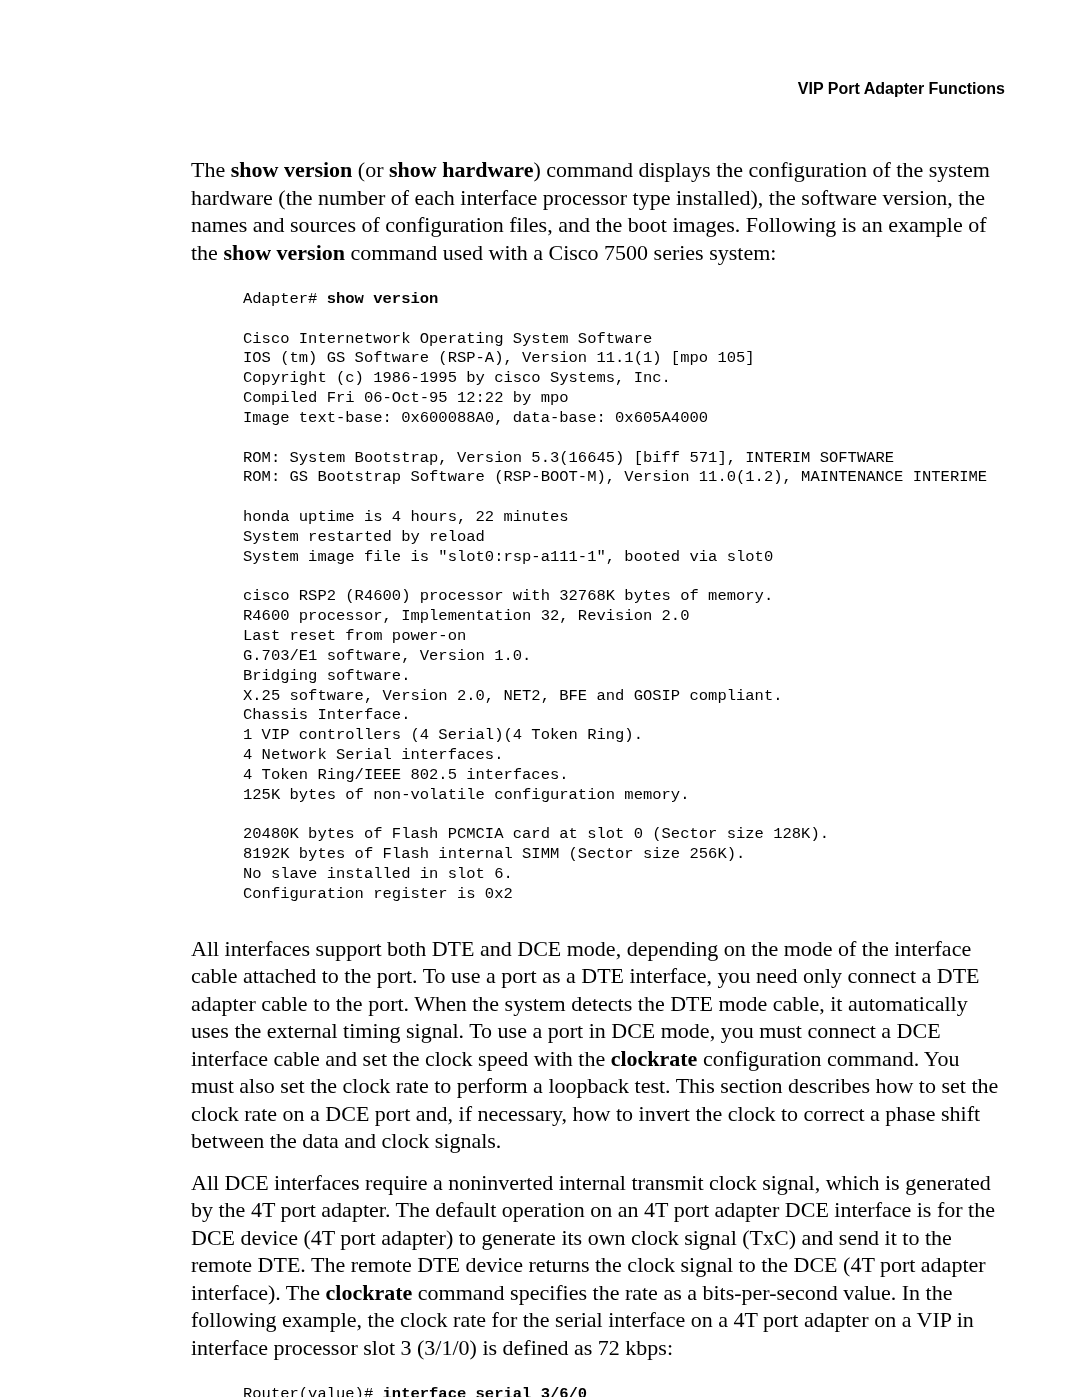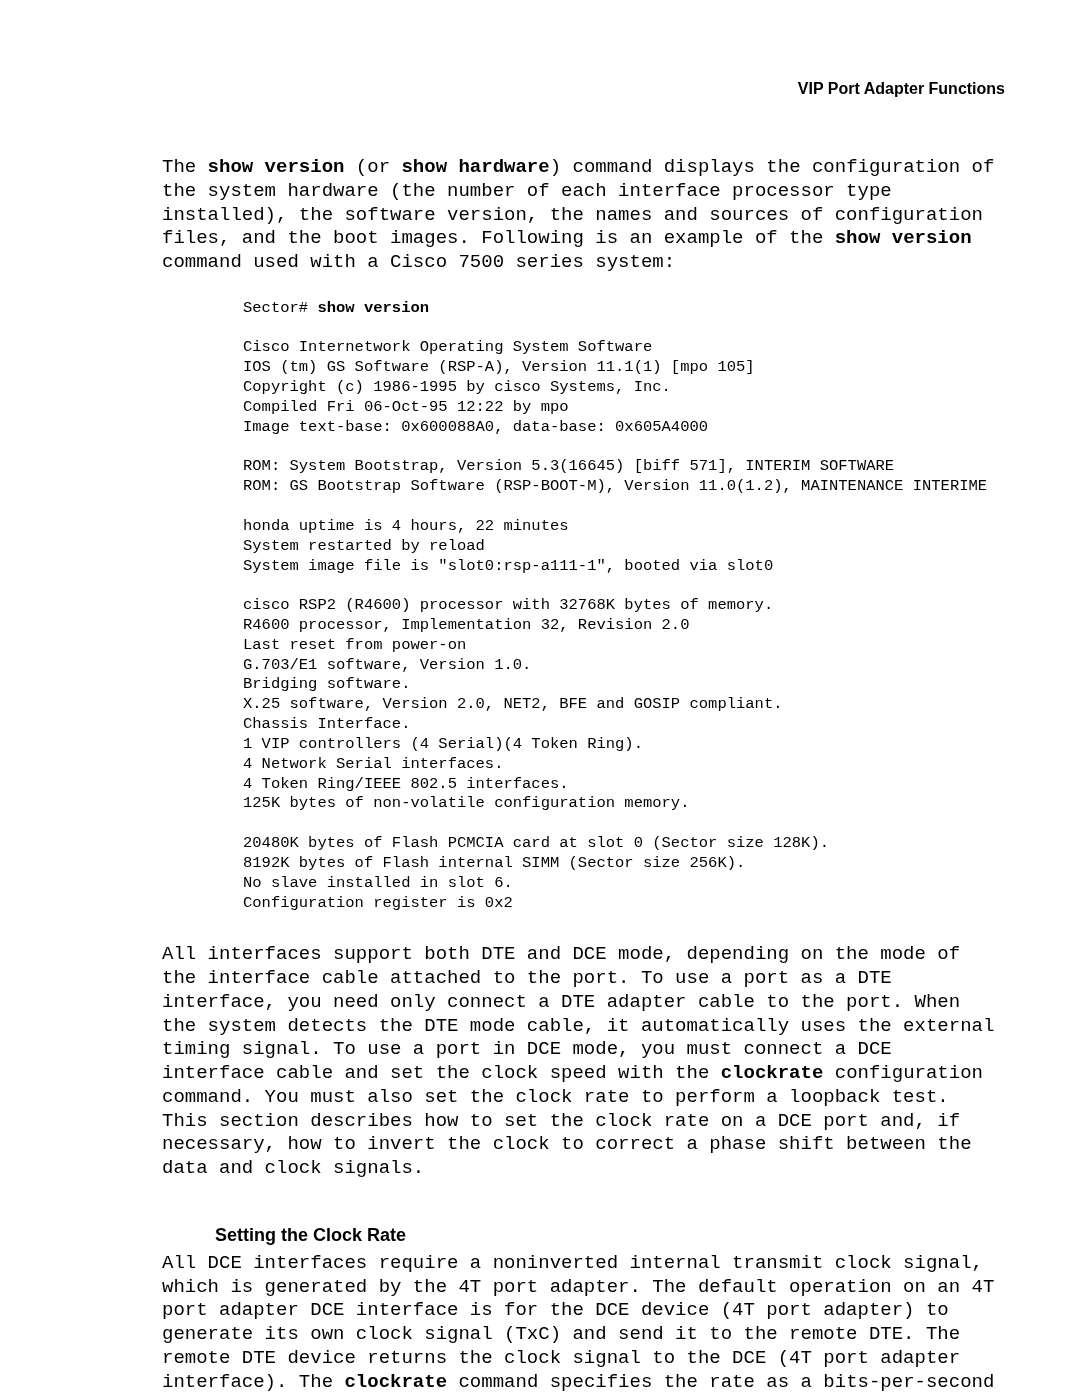--- a/index.html
+++ b/index.html
@@ -22,25 +22,24 @@
     border-radius: 17px;
   }
   .running-header {
     text-align: right;
     font-family: Arial, Helvetica, sans-serif;
     font-weight: bold;
     font-size: 16px;
     margin-bottom: 58px;
   }
   .body-text {
-    font-size: 19px;
+    font-size: 22px;
     line-height: 1.25;
-    margin-left: 87px;
+    margin-left: 116px;
     margin-bottom: 14px;
-    font-family: Liberation Mono, monospace;
   }
   .body-text b { font-weight: bold; }
   pre.code {
     font-family: "Courier New", Courier, monospace;
     font-size: 15.5px;
     line-height: 1.28;
     margin: 10px 0 30px 168px;
     white-space: pre;
   }
   pre.code b { font-weight: bold; }
@@ -61,21 +60,21 @@
 <body>
 
 <div class="page">
 
   <div class="running-header">VIP Port Adapter Functions</div>
 
   <div class="body-text">
     <span>The </span><b>show version</b><span> (or </span><b>show hardware</b><span>) command displays the configuration of the system hardware (the number of each interface processor type installed), the software version, the names and sources of configuration files, and the boot images. Following is an example of the </span><b>show version</b><span> command used with a Cisco 7500 series system:</span>
   </div>
 
-  <pre class="code"><span>Sector# </span><b>show version</b><span>
+  <pre class="code"><span>Adapter# </span><b>show version</b><span>
 
 Cisco Internetwork Operating System Software
 IOS (tm) GS Software (RSP-A), Version 11.1(1) [mpo 105]
 Copyright (c) 1986-1995 by cisco Systems, Inc.
 Compiled Fri 06-Oct-95 12:22 by mpo
 Image text-base: 0x600088A0, data-base: 0x605A4000
 
 ROM: System Bootstrap, Version 5.3(16645) [biff 571], INTERIM SOFTWARE
 ROM: GS Bootstrap Software (RSP-BOOT-M), Version 11.0(1.2), MAINTENANCE INTERIME
 
@@ -98,21 +97,20 @@
 20480K bytes of Flash PCMCIA card at slot 0 (Sector size 128K).
 8192K bytes of Flash internal SIMM (Sector size 256K).
 No slave installed in slot 6.
 Configuration register is 0x2</span></pre>
 
 
   <div class="body-text">
     <span>All interfaces support both DTE and DCE mode, depending on the mode of the interface cable attached to the port. To use a port as a DTE interface, you need only connect a DTE adapter cable to the port. When the system detects the DTE mode cable, it automatically uses the external timing signal. To use a port in DCE mode, you must connect a DCE interface cable and set the clock speed with the </span><b>clockrate</b><span> configuration command. You must also set the clock rate to perform a loopback test. This section describes how to set the clock rate on a DCE port and, if necessary, how to invert the clock to correct a phase shift between the data and clock signals.</span>
   </div>
 
-  <div class="sub-h">Setting the Clock Rate</div>
 
   <div class="body-text">
     <span>All DCE interfaces require a noninverted internal transmit clock signal, which is generated by the 4T port adapter. The default operation on an 4T port adapter DCE interface is for the DCE device (4T port adapter) to generate its own clock signal (TxC) and send it to the remote DTE. The remote DTE device returns the clock signal to the DCE (4T port adapter interface). The </span><b>clockrate</b><span> command specifies the rate as a bits-per-second value. In the following example, the clock rate for the serial interface on a 4T port adapter on a VIP in interface processor slot 3 (3/1/0) is defined as 72 kbps:</span>
   </div>
 
   <pre class="code" style="margin-bottom:14px;"><span>Router(value)# </span><b>interface serial 3/6/0</b><span>
 Router(config-int)# </span><b>clockrate 72000</b></pre>
 
 </div>
 

